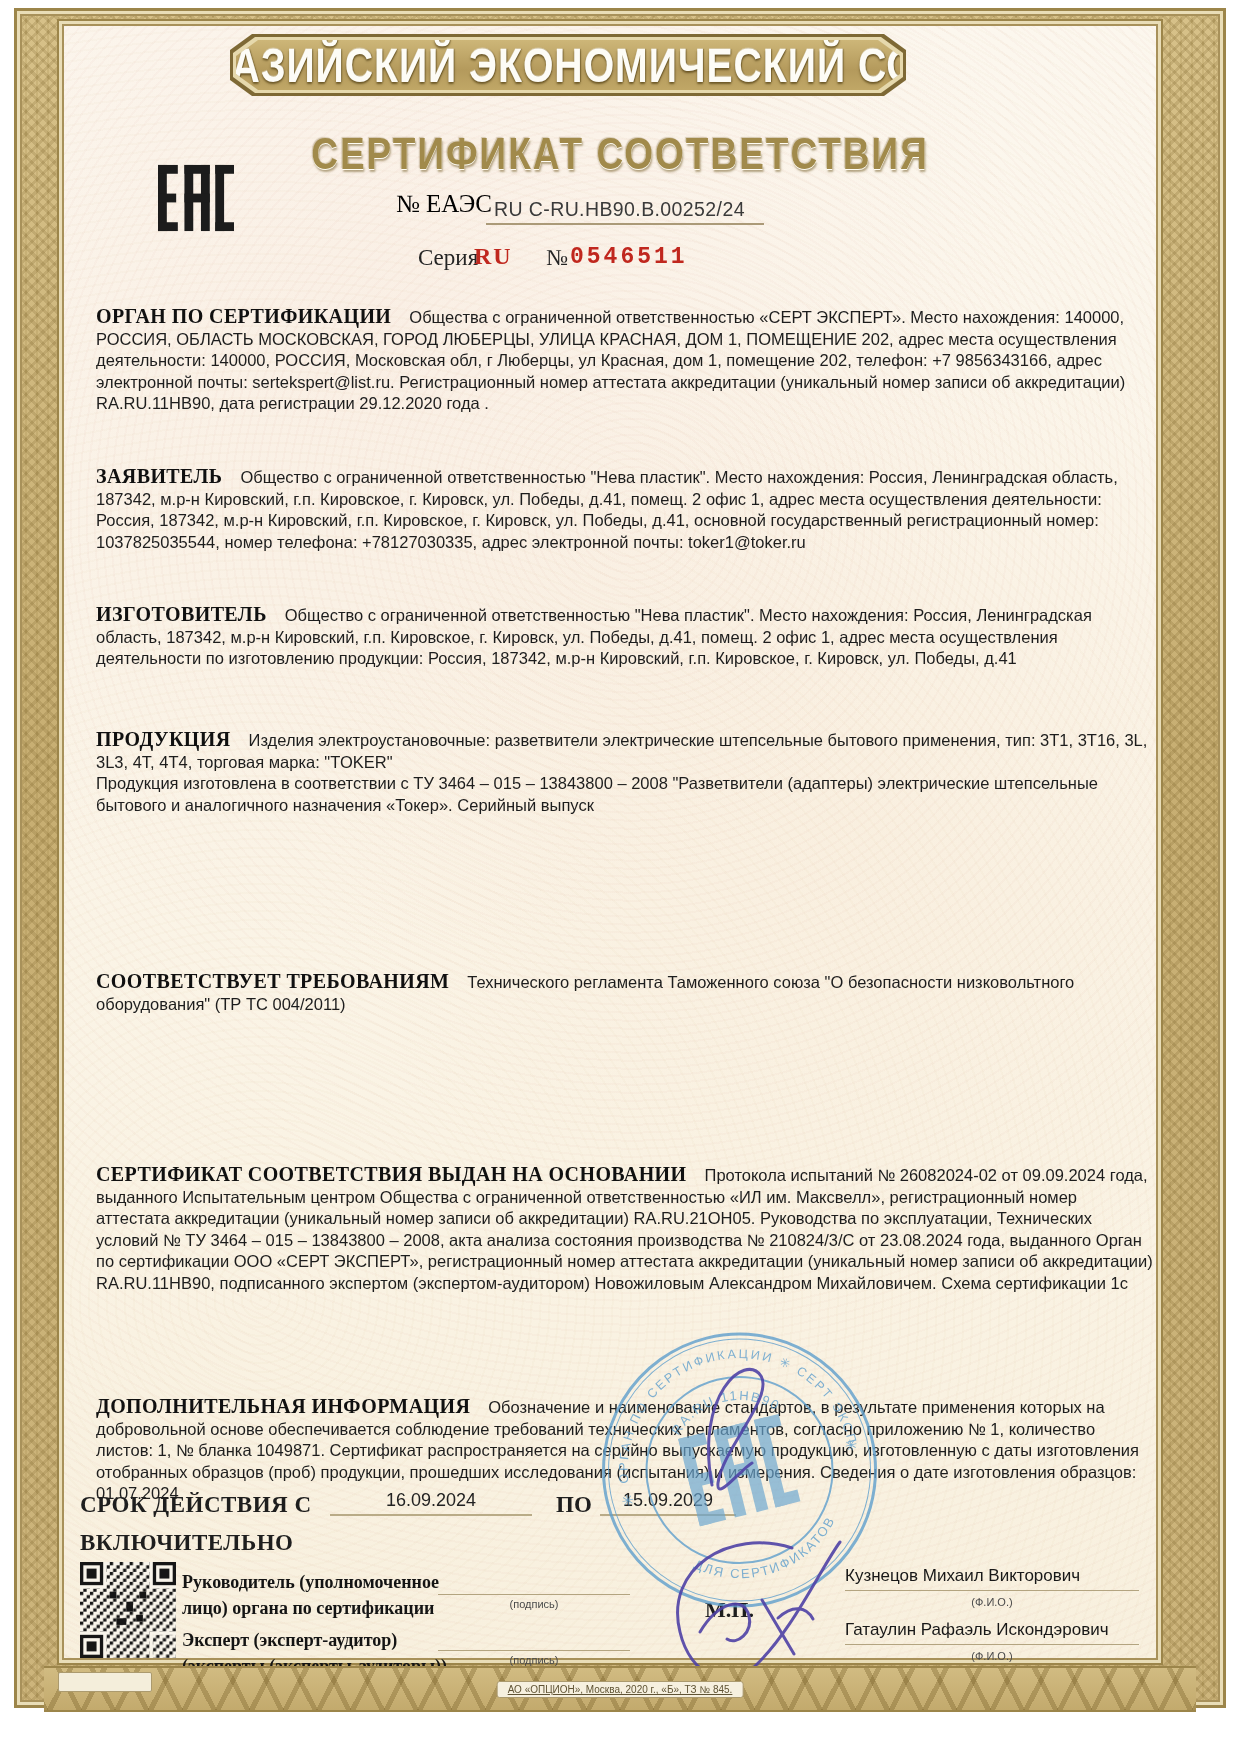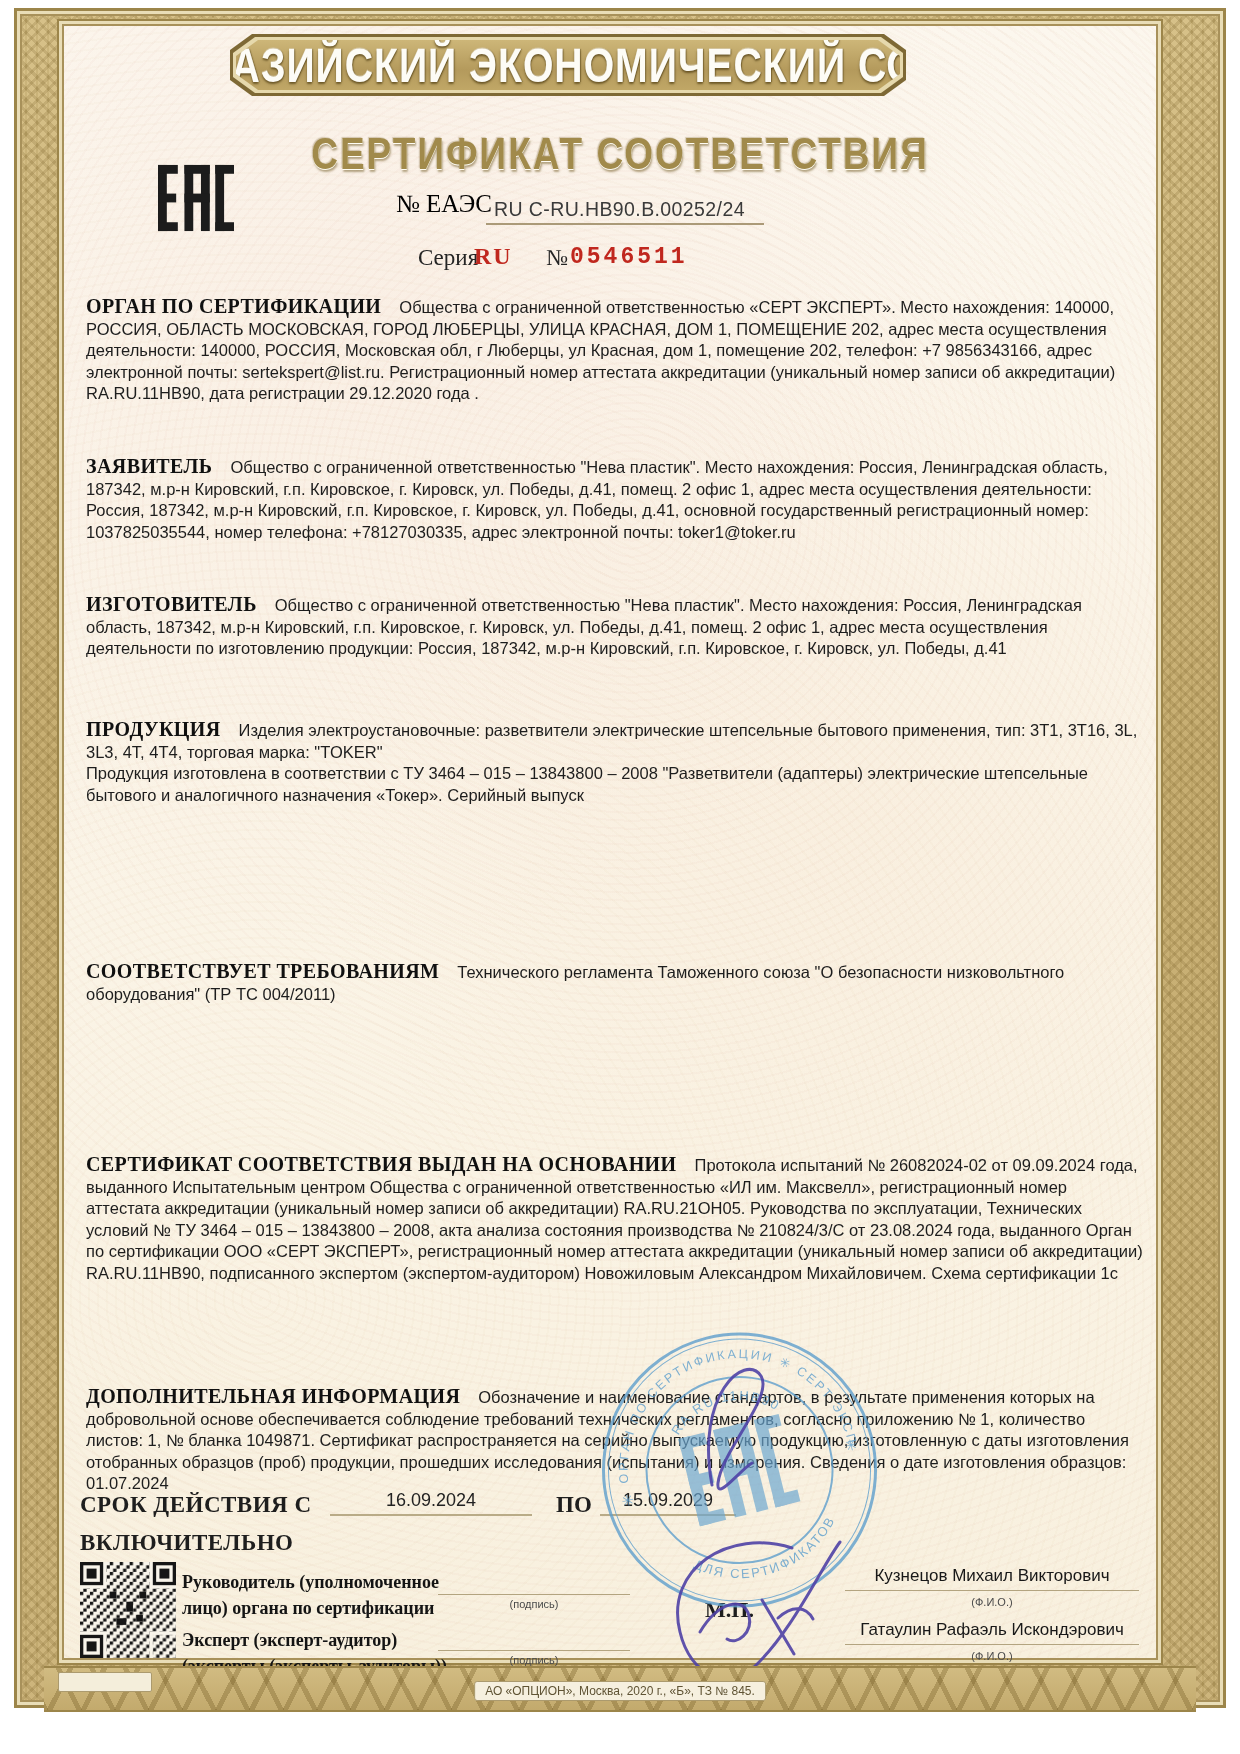--- a/index.html
+++ b/index.html
@@ -41,46 +41,46 @@
   
   .serif{font-family:"Liberation Serif",serif;}
   .numlabel{position:absolute;left:396px;top:190px;font-family:"Liberation Serif",serif;font-size:25px;color:#000000;}
   .numvalue{position:absolute;left:494px;top:198px;font-size:19.5px;letter-spacing:.4px;color:#3a3a3a;}
   .numline{position:absolute;left:486px;top:197px;width:278px;height:26px;border-bottom:2px solid #ab9a78;}
   .series-label{position:absolute;left:418px;top:245px;font-family:"Liberation Serif",serif;font-size:23px;color:#242424;}
   .series-value{position:absolute;left:474px;top:243px;font-family:Liberation Serif, serif;font-weight:bold;font-size:24px;letter-spacing:2px;}
   .blank-label{position:absolute;left:546px;top:245px;font-family:"Liberation Serif",serif;font-size:23px;color:#242424;}
   .blank-value{position:absolute;left:570px;top:244px;font-family:"Liberation Mono",monospace;font-weight:bold;font-size:23px;letter-spacing:3px;}
   
-  .sec{position:absolute;left:80px;width:1058px;margin:6px;line-height:21.6px;font-size:16.5px;color:#1d1d1d;}
+  .sec{position:absolute;left:80px;width:1058px;margin:16px;line-height:21.6px;font-size:16.5px;color:#1d1d1d;}
   .slbl{font-family:"Liberation Serif",serif;font-weight:bold;font-size:20px;letter-spacing:.4px;color:#101010;padding-right:18px;}
   .stxt{}
   .block{display:block;}
   .tnved-value{font-size:17px;letter-spacing:.5px;}
   
   .v-label{position:absolute;left:80px;top:1492px;font-family:"Liberation Serif",serif;font-weight:bold;font-size:23px;letter-spacing:.5px;}
   .v-po{position:absolute;left:556px;top:1492px;font-family:"Liberation Serif",serif;font-weight:bold;font-size:23px;text-align:center;}
   .v-line{position:absolute;border-bottom:2px solid #b9ab87;text-align:center;font-size:18px;padding-bottom:3px;color:#222;}
   .v-incl{position:absolute;left:80px;top:1530px;font-family:"Liberation Serif",serif;font-weight:bold;font-size:23px;letter-spacing:.5px;}
   
   .role{position:absolute;left:182px;width:300px;font-family:"Liberation Serif",serif;font-weight:bold;font-size:18px;color:#141414;}
   .sigline{position:absolute;left:438px;width:192px;border-bottom:1.5px solid #b3a480;}
   .caption{position:absolute;font-size:11px;color:#4a4a4a;text-align:center;}
   .mp{position:absolute;left:705px;top:1597px;font-family:"Liberation Serif",serif;font-weight:bold;font-size:22px;}
-  .fio{position:absolute;left:845px;width:294px;text-align:center;font-size:17px;border-bottom:1.5px solid #b3a480;padding-bottom:4px;color:#181818;}
+  .fio{position:absolute;left:845px;width:294px;text-align:left;font-size:17px;border-bottom:1.5px solid #b3a480;padding-bottom:4px;color:#181818;}
   
   .strip{position:absolute;left:44px;top:1666px;width:1152px;height:46px;
     background:
       repeating-linear-gradient(63deg, rgba(118,94,38,.35) 0 5px, rgba(0,0,0,0) 5px 30px),
       repeating-linear-gradient(-63deg, rgba(118,94,38,.35) 0 5px, rgba(0,0,0,0) 5px 30px),
       linear-gradient(180deg,#d2bc83,#c2a96c);
     box-shadow: inset 0 2px 0 #9c854a, inset 0 -2px 0 #9c854a;}
   .strip-box{position:absolute;left:58px;top:1672px;width:92px;height:18px;background:#f4eedb;border:1px solid #ab9a6e;border-radius:2px;}
   .print-label{position:absolute;left:50%;transform:translateX(-50%);top:1681px;background:#f6f0df;border:1px solid #ab9a6e;
-    border-radius:3px;padding:2px 10px;font-size:12px;color:#5f5334;white-space:nowrap;}
+    border-radius:3px;padding:2px 10px;font-size:10px;color:#5f5334;white-space:nowrap;text-decoration:underline;}
   
   .stamp{position:absolute;left:588px;top:1318px;opacity:.80;transform:rotate(-14deg);pointer-events:none;}
   .sig-overlay{position:absolute;left:0;top:1300px;pointer-events:none;}
   .qr{position:absolute;left:80px;top:1562px;}
 </style>
 </head>
 <body>
 
 <div class="page">
   <div class="frame"></div>

